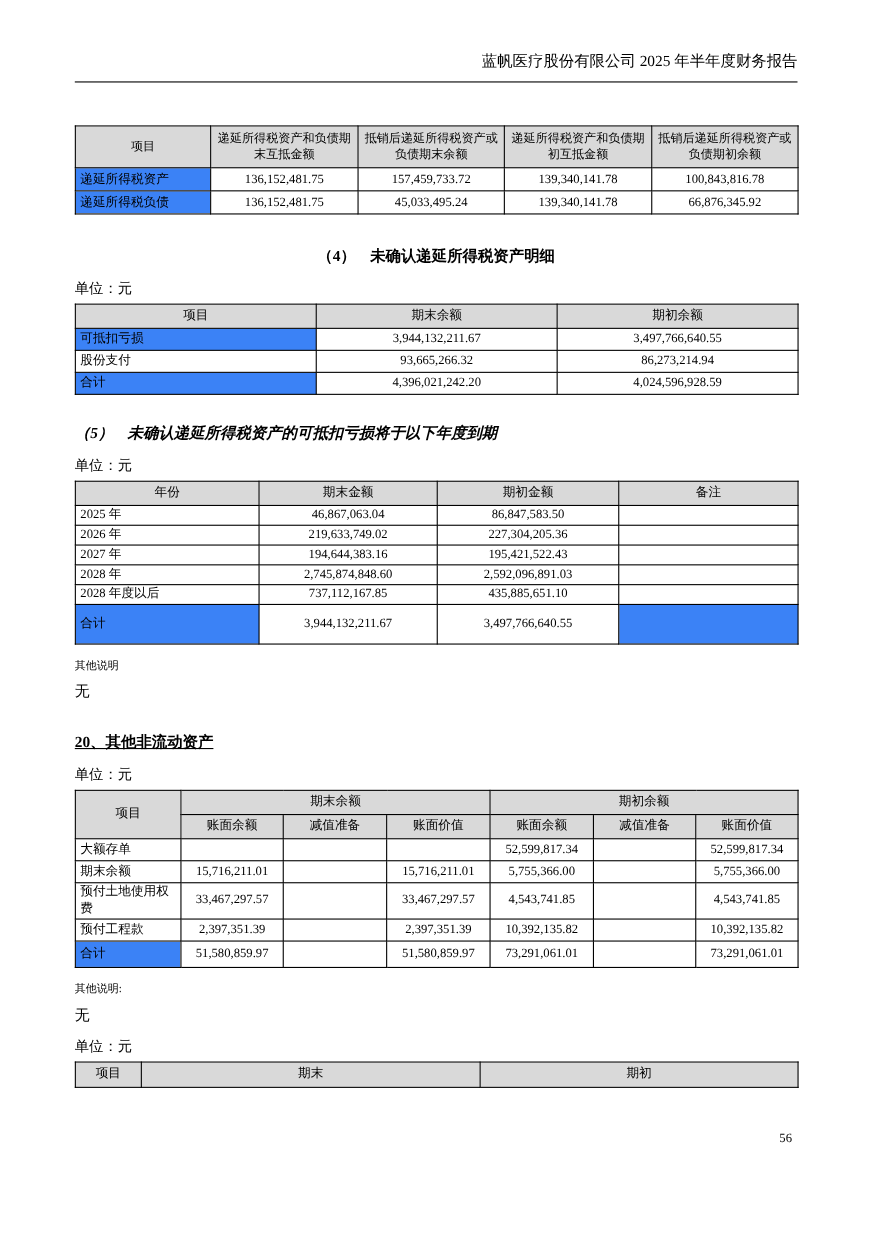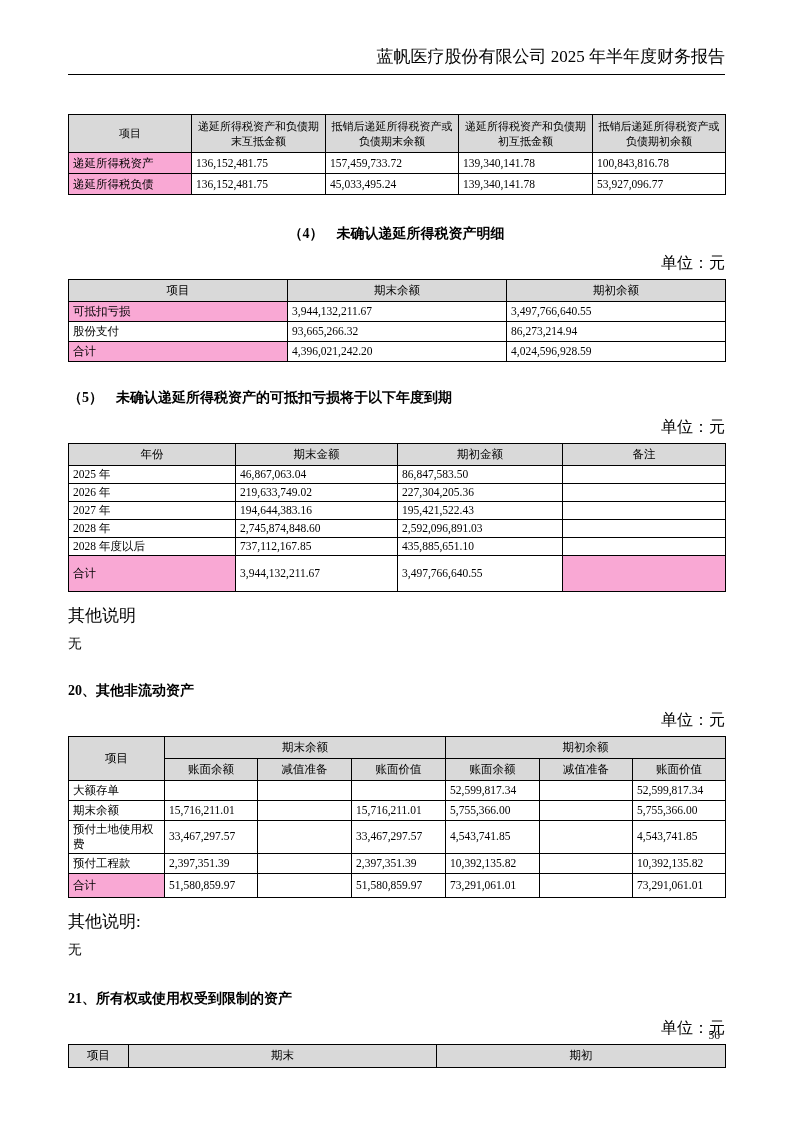--- a/index.html
+++ b/index.html
@@ -11,36 +11,36 @@
     margin: 0 auto;
     background: #fff;
     padding: 48px 68px 0 68px;
     font-family: "Liberation Serif", "DejaVu Serif", serif;
     color: #000;
     overflow: hidden;
   }
   .doc-header {
     height: 27px;
     text-align: right;
-    font-size: 17px;
+    font-size: 14px;
     line-height: 18px;
     border-bottom: 1.5px solid #000;
   }
   .sec-heading {
     font-size: 14px;
     font-weight: bold;
     line-height: 18px;
   }
   .sec-heading .sec-num { margin-right: 13px; }
   .unit-line {
-    text-align: right;
-    font-size: 16px;
+    text-align: left;
+    font-size: 13px;
     margin: 10px 0 5px 0;
   }
-  .note-label { font-size: 17px; margin-top: 12px; }
+  .note-label { font-size: 10px; margin-top: 12px; }
   .note-value { font-size: 13.5px; margin-top: 8px; }
 
   table.tbl {
     width: 100%;
     border-collapse: collapse;
     table-layout: fixed;
     border: 1.5px solid #000;
     font-size: 11.5px;
   }
   table.tbl th, table.tbl td {
@@ -49,38 +49,38 @@
     line-height: 1.3;
     overflow: hidden;
     vertical-align: middle;
   }
   table.tbl th {
     background: #d9d9d9;
     font-weight: normal;
     text-align: center;
   }
   td.lbl { text-align: left; }
-  td.num { text-align: left; }
-  td.gray { background: #f9a8d4; }
+  td.num { text-align: center; }
+  td.gray { background: #3b82f6; }
 
   #table1 { margin-top: 39px; }
   #table1 th { font-size: 11px; }
   #table1 tr.hdr { height: 38px; }
   #table1 tr.data { height: 21px; }
 
   #heading4 { margin-top: 30px; text-align: center; }
   #table4 tr { height: 20px; }
   #table4 tr.hdr { height: 22px; }
 
-  #heading5 { margin-top: 27px; }
+  #heading5 { margin-top: 27px; font-style: italic; }
   #table5 tr.hdr { height: 22px; }
   #table5 tr.data { height: 17px; }
   #table5 tr.total { height: 36px; }
 
-  #heading20 { margin-top: 29px; }
+  #heading20 { margin-top: 29px; text-decoration: underline; }
   #table20 tr.hdr { height: 22px; }
   #table20 tr.data { height: 20px; }
   #table20 tr.total { height: 24px; }
 
   #heading21 { margin-top: 31px; }
   #table21 tr.hdr { height: 23px; }
 
   .page-number {
     position: absolute;
     top: 1029px;
@@ -116,21 +116,21 @@
       <td class="num">136,152,481.75</td>
       <td class="num">157,459,733.72</td>
       <td class="num">139,340,141.78</td>
       <td class="num">100,843,816.78</td>
     </tr>
     <tr class="data">
       <td class="lbl gray">递延所得税负债</td>
       <td class="num">136,152,481.75</td>
       <td class="num">45,033,495.24</td>
       <td class="num">139,340,141.78</td>
-      <td class="num">53,927,096.77</td>
+      <td class="num">66,876,345.92</td>
     </tr>
   </tbody>
     </table>
 
   <div class="sec-heading" id="heading4">
     <span class="sec-num">（4）</span><span>未确认递延所得税资产明细</span>
   </div>
   <div class="unit-line">单位：元</div>
   <table class="tbl" id="table4">
     <colgroup>
@@ -290,21 +290,20 @@
       <td class="num">51,580,859.97</td>
       <td class="num">73,291,061.01</td>
       <td class="num"></td>
       <td class="num">73,291,061.01</td>
     </tr>
   </tbody>
     </table>
   <div class="note-label">其他说明:</div>
   <div class="note-value">无</div>
 
-  <div class="sec-heading" id="heading21">21、所有权或使用权受到限制的资产</div>
   <div class="unit-line">单位：元</div>
   <table class="tbl" id="table21">
     <colgroup>
         <col style="width:60px">
         <col style="width:308px">
         <col style="width:289px">
       </colgroup>
     <tbody>
         <tr class="hdr">
       <th>项目</th>

